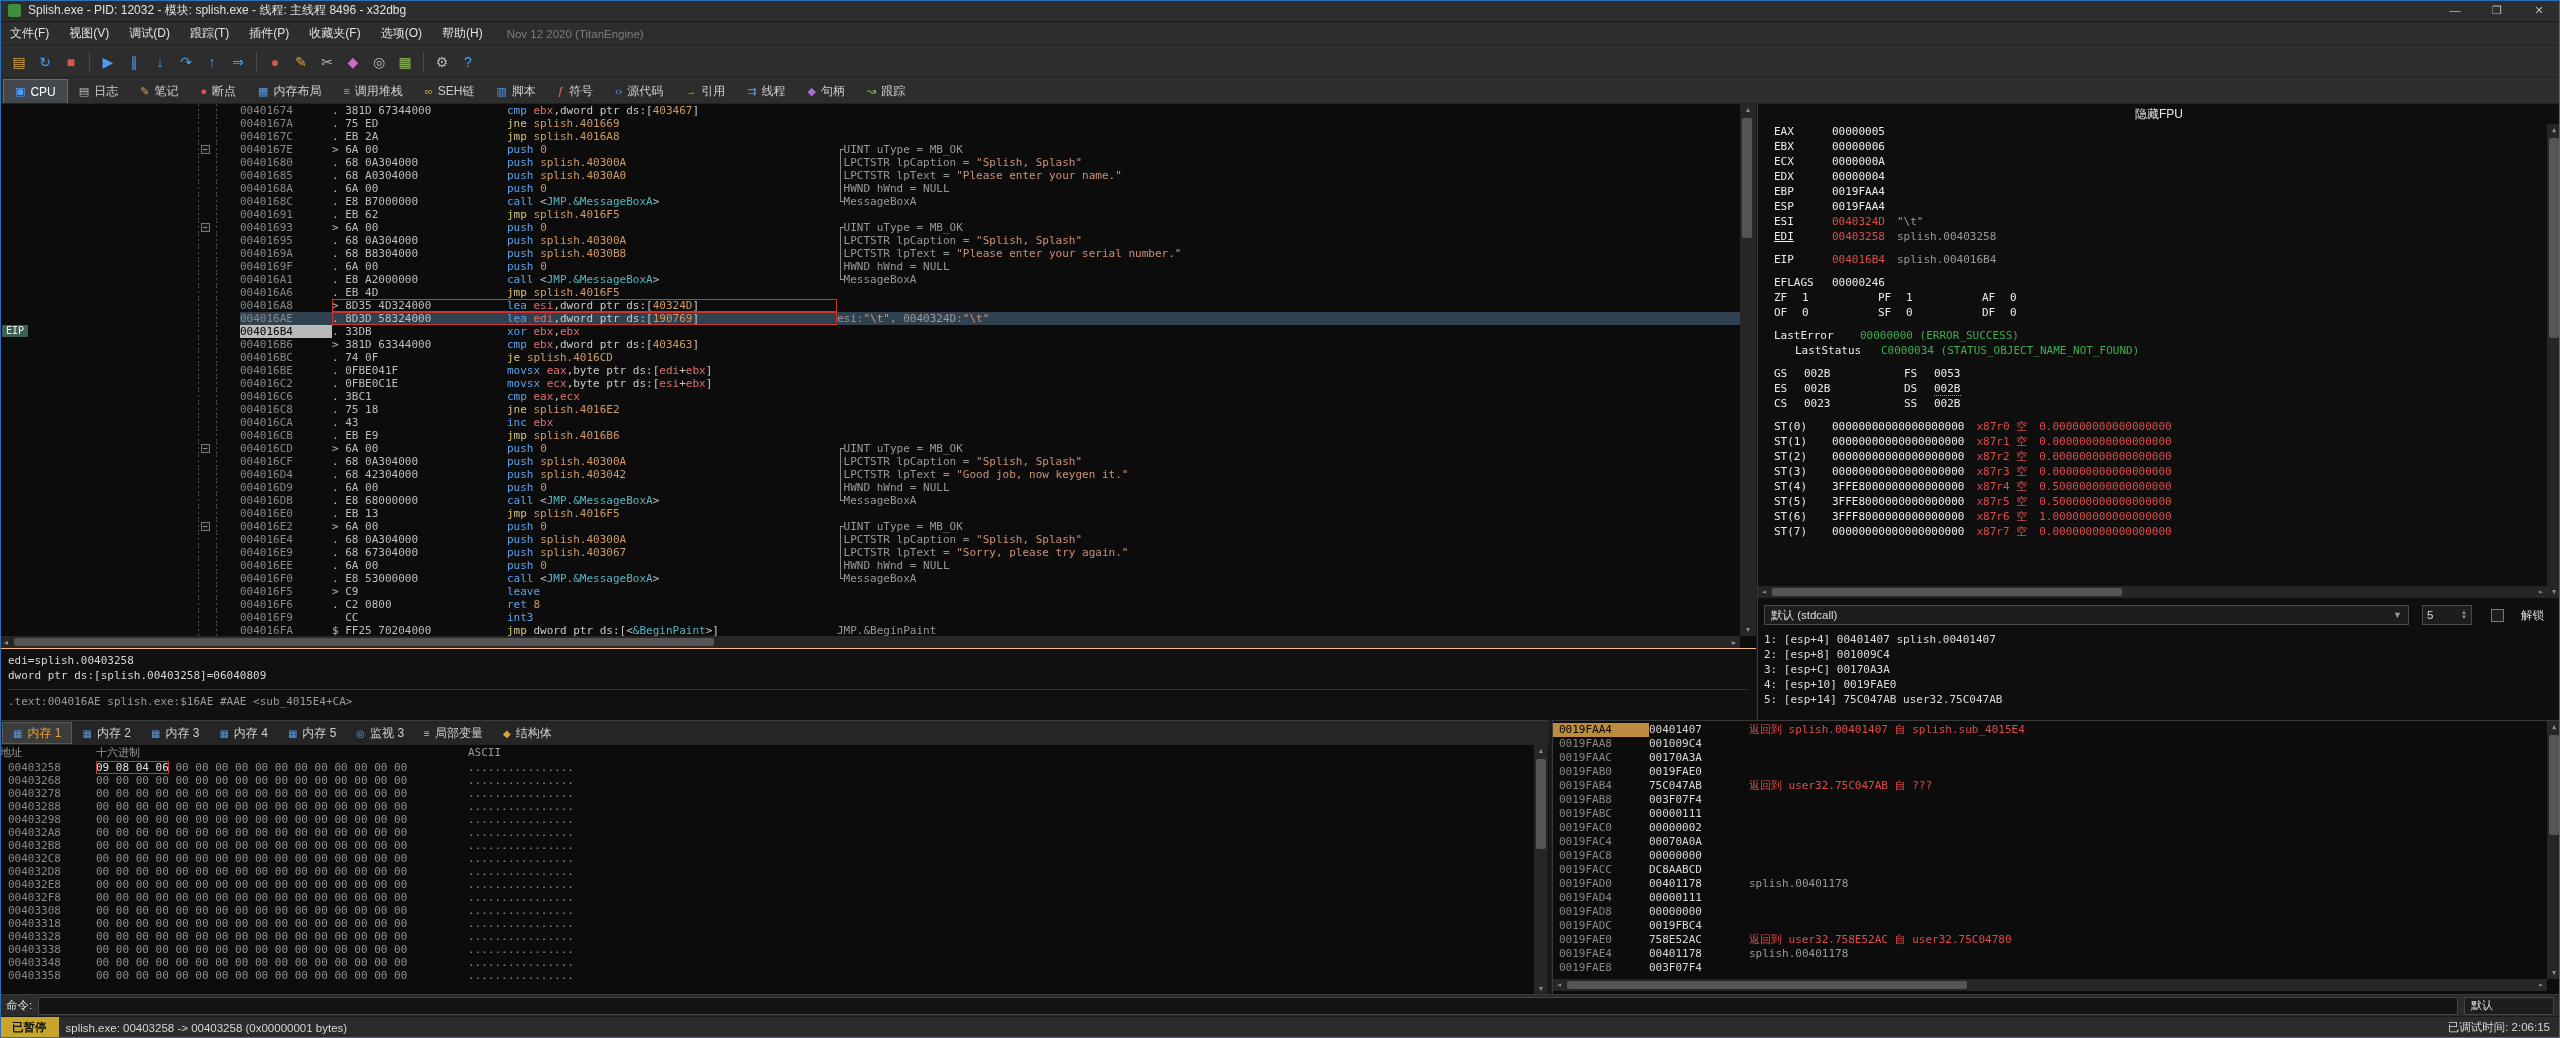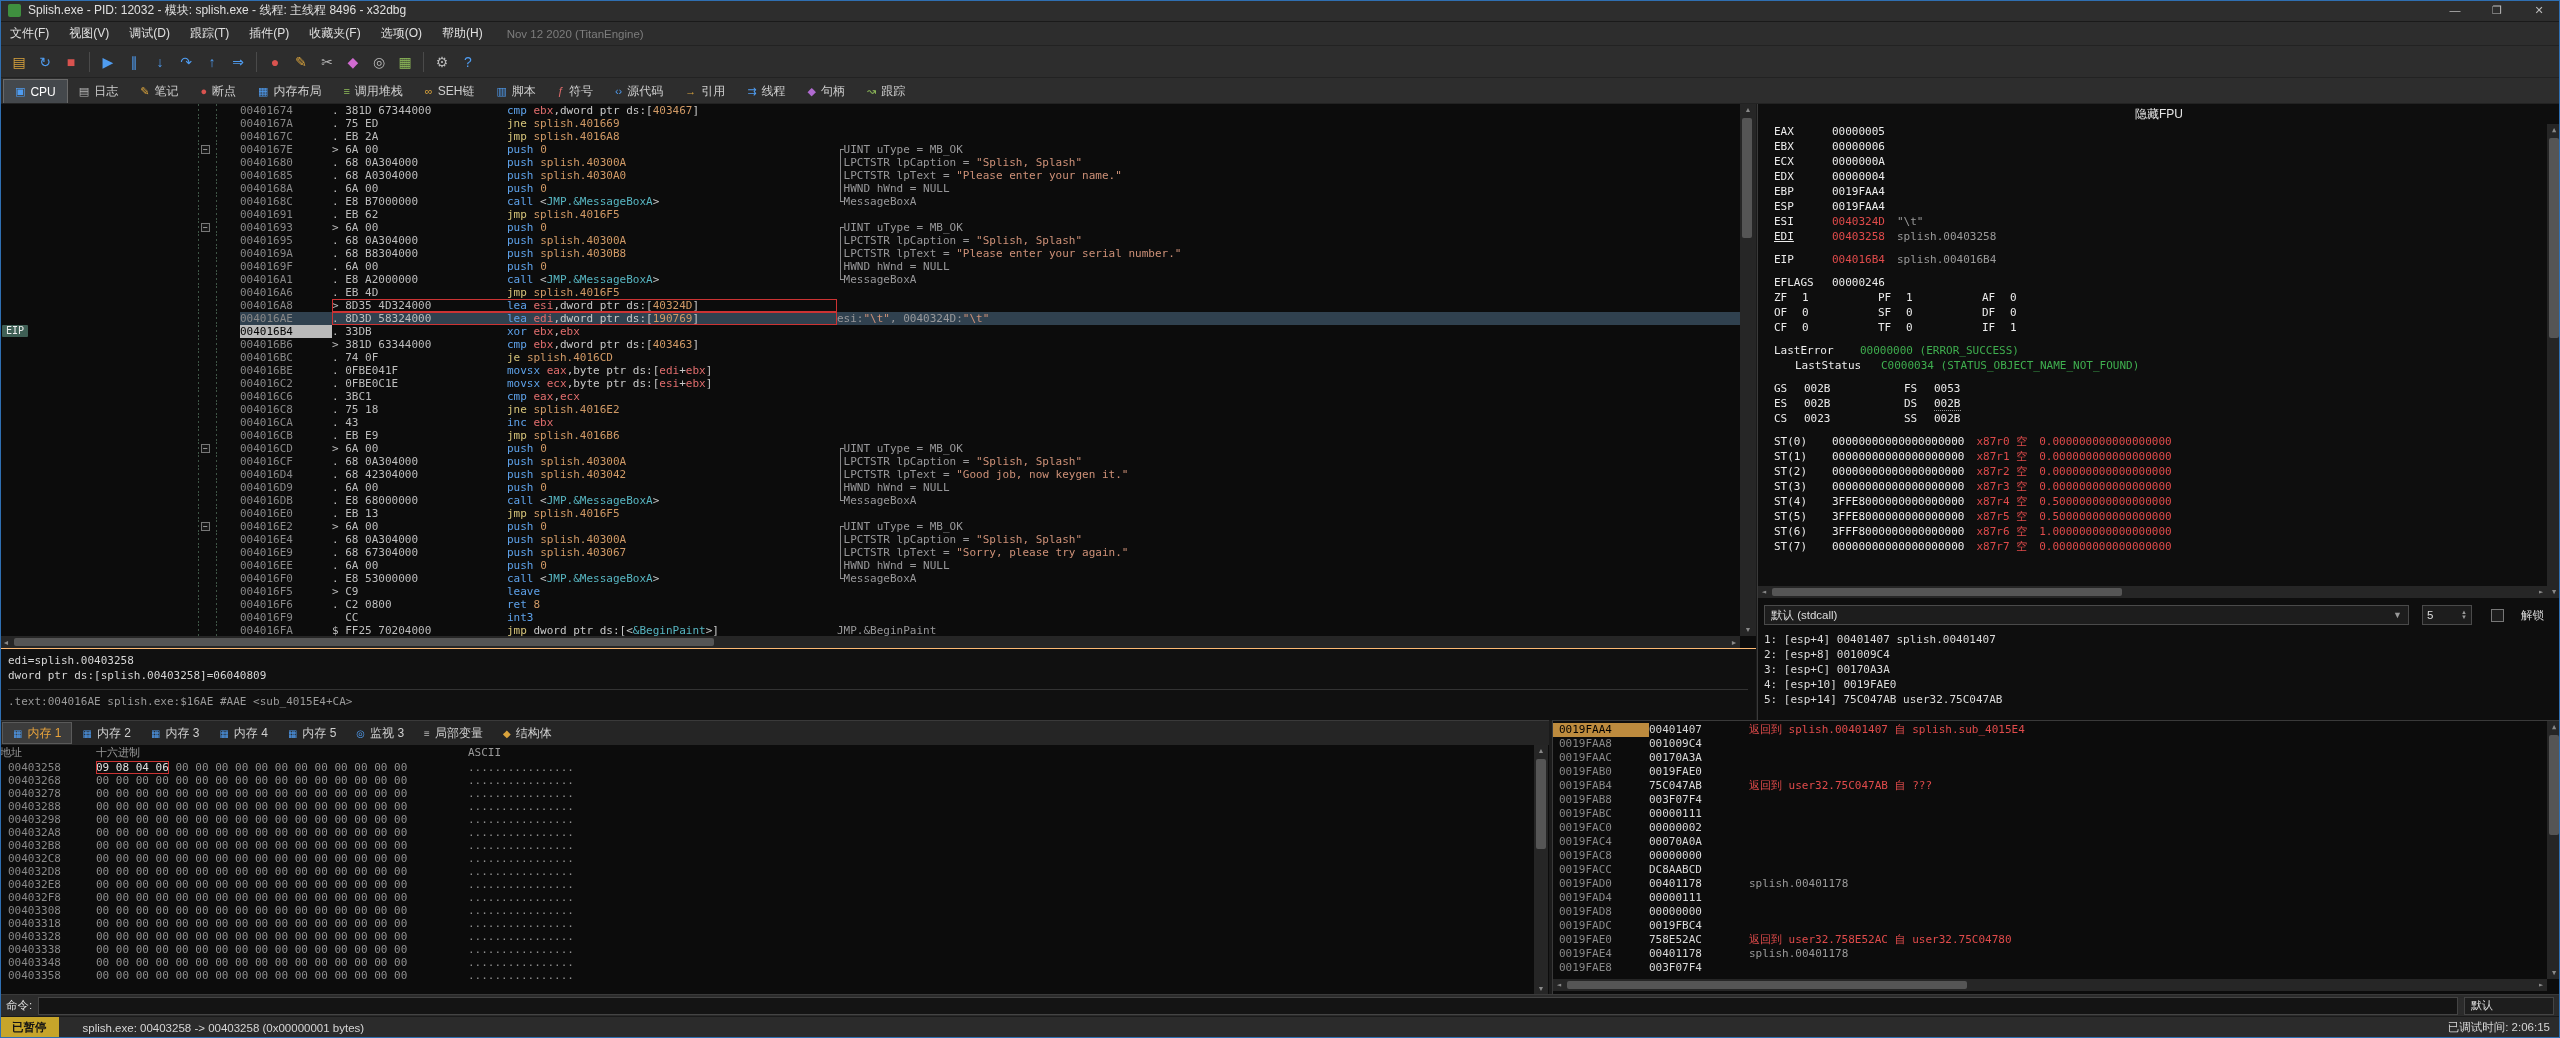--- a/index.html
+++ b/index.html
@@ -126,21 +126,21 @@
 
   
   #cmdbar{position:absolute;left:0;top:994px;width:2560px;height:22px;background:#2b2b2b;border-top:1px solid #3a3a3a;display:flex;align-items:center;box-sizing:border-box;padding:0 6px;gap:6px}
   #cmdlabel{color:#ddd;font-size:11.5px}
   #cmdinput{flex:1;height:16px;background:#141414;border:1px solid #444;color:#ddd;font-family:"DejaVu Sans Mono",monospace;font-size:11px;padding:0 4px;outline:none}
   #cmdprofile{width:90px;height:18px;border:1px solid #444;background:#1d1d1d;display:flex;align-items:center;padding:0 6px;color:#ddd;font-size:11px;box-sizing:border-box}
 
   
   #statusbar{position:absolute;left:0;top:1016px;width:2560px;height:22px;background:#2b2b2b;border-top:1px solid #1a1a1a;display:flex;align-items:center;box-sizing:border-box;font-size:11.5px}
   #pausedbadge{background:#c7a52a;color:#141414;padding:0 12px;height:100%;display:flex;align-items:center;font-weight:bold}
-  #statusmsg{margin-left:24px;color:#d6d6d6}
+  #statusmsg{margin-left:7px;color:#d6d6d6}
   #statustime{margin-left:auto;margin-right:10px;color:#d6d6d6}
 </style>
 </head>
 <body>
 
 <div id="titlebar">
   <span id="appicon"></span>
   <span id="apptitle">Splish.exe - PID: 12032 - 模块: splish.exe - 线程: 主线程 8496 - x32dbg</span>
   <div id="wincontrols">
     <span>—</span>
@@ -321,21 +321,20 @@
       <div class="rline"><span class="rname">EBP</span><span class="rval">0019FAA4</span></div>
       <div class="rline"><span class="rname">ESP</span><span class="rval">0019FAA4</span></div>
       <div class="rline"><span class="rname">ESI</span><span class="rval chg">0040324D</span><span class="rcmt">"\t"</span></div>
       <div class="rline"><span class="rname u">EDI</span><span class="rval chg">00403258</span><span class="rcmt">splish.00403258</span></div>
       <div class="rgap"></div>
       <div class="rline"><span class="rname">EIP</span><span class="rval chg">004016B4</span><span class="rcmt">splish.004016B4</span></div>
       <div class="rgap"></div>
       <div class="rline"><span class="rname">EFLAGS</span><span class="rval">00000246</span></div>
       <div class="rline"><span class="flagp"><span class="fname">ZF</span><span class="fval2">1</span></span><span class="flagp"><span class="fname">PF</span><span class="fval2">1</span></span><span class="flagp"><span class="fname">AF</span><span class="fval2">0</span></span></div>
       <div class="rline"><span class="flagp"><span class="fname">OF</span><span class="fval2">0</span></span><span class="flagp"><span class="fname">SF</span><span class="fval2">0</span></span><span class="flagp"><span class="fname">DF</span><span class="fval2">0</span></span></div>
-      <div class="rline"><span class="flagp"><span class="fname">CF</span><span class="fval2">0</span></span><span class="flagp"><span class="fname">TF</span><span class="fval2">0</span></span><span class="flagp"><span class="fname">IF</span><span class="fval2">1</span></span></div>
       <div class="rgap"></div>
       <div class="rline"><span class="rname" style="width: 86px;">LastError</span><span class="green">00000000 (ERROR_SUCCESS)</span></div>
       <div class="rline"><span class="rname" style="width: 86px; margin-left: 21px;">LastStatus</span><span class="green">C0000034 (STATUS_OBJECT_NAME_NOT_FOUND)</span></div>
       <div class="rgap"></div>
       <div class="rline"><span class="segp"><span class="segn">GS</span><span class="segv">002B</span></span><span class="segp"><span class="segn">FS</span><span class="segv">0053</span></span></div>
       <div class="rline"><span class="segp"><span class="segn">ES</span><span class="segv">002B</span></span><span class="segp"><span class="segn">DS</span><span class="segv u">002B</span></span></div>
       <div class="rline"><span class="segp"><span class="segn">CS</span><span class="segv">0023</span></span><span class="segp"><span class="segn">SS</span><span class="segv">002B</span></span></div>
       <div class="rgap"></div>
       <div class="rline"><span class="stname">ST(0)</span><span class="fraw">00000000000000000000</span><span class="ftag">x87r0 空</span><span class="fvalue">0.000000000000000000</span></div>
       <div class="rline"><span class="stname">ST(1)</span><span class="fraw">00000000000000000000</span><span class="ftag">x87r1 空</span><span class="fvalue">0.000000000000000000</span></div>

